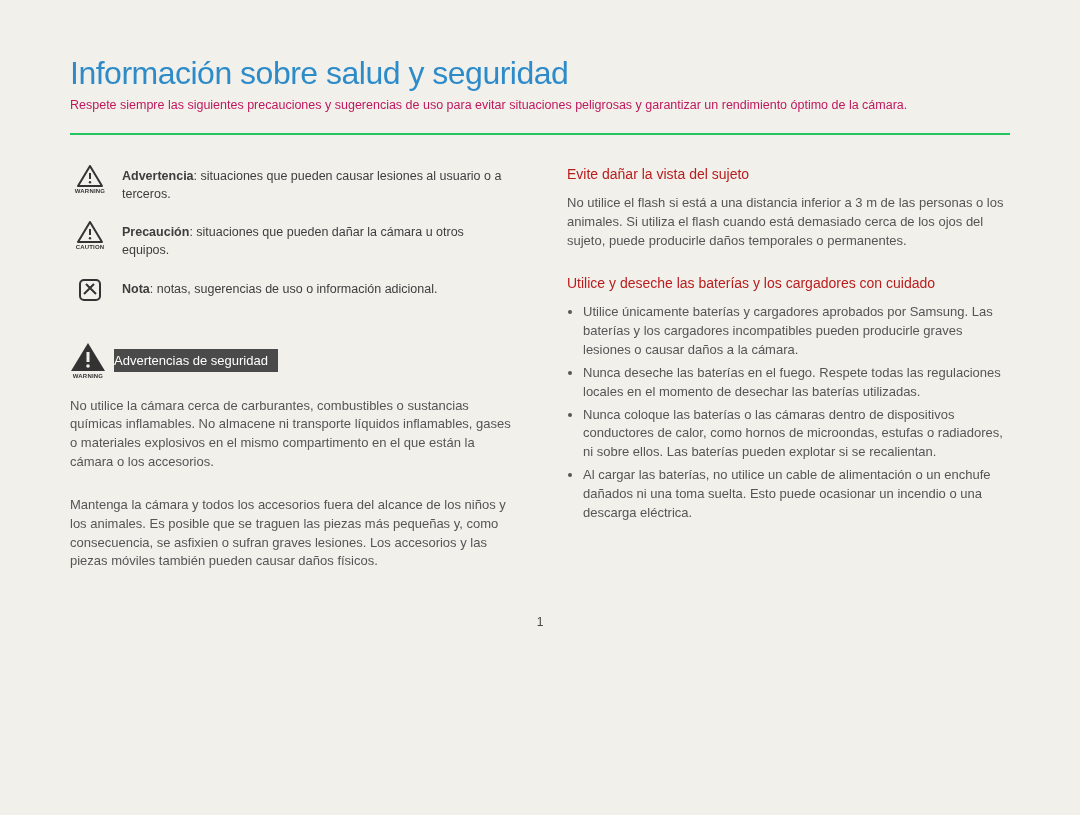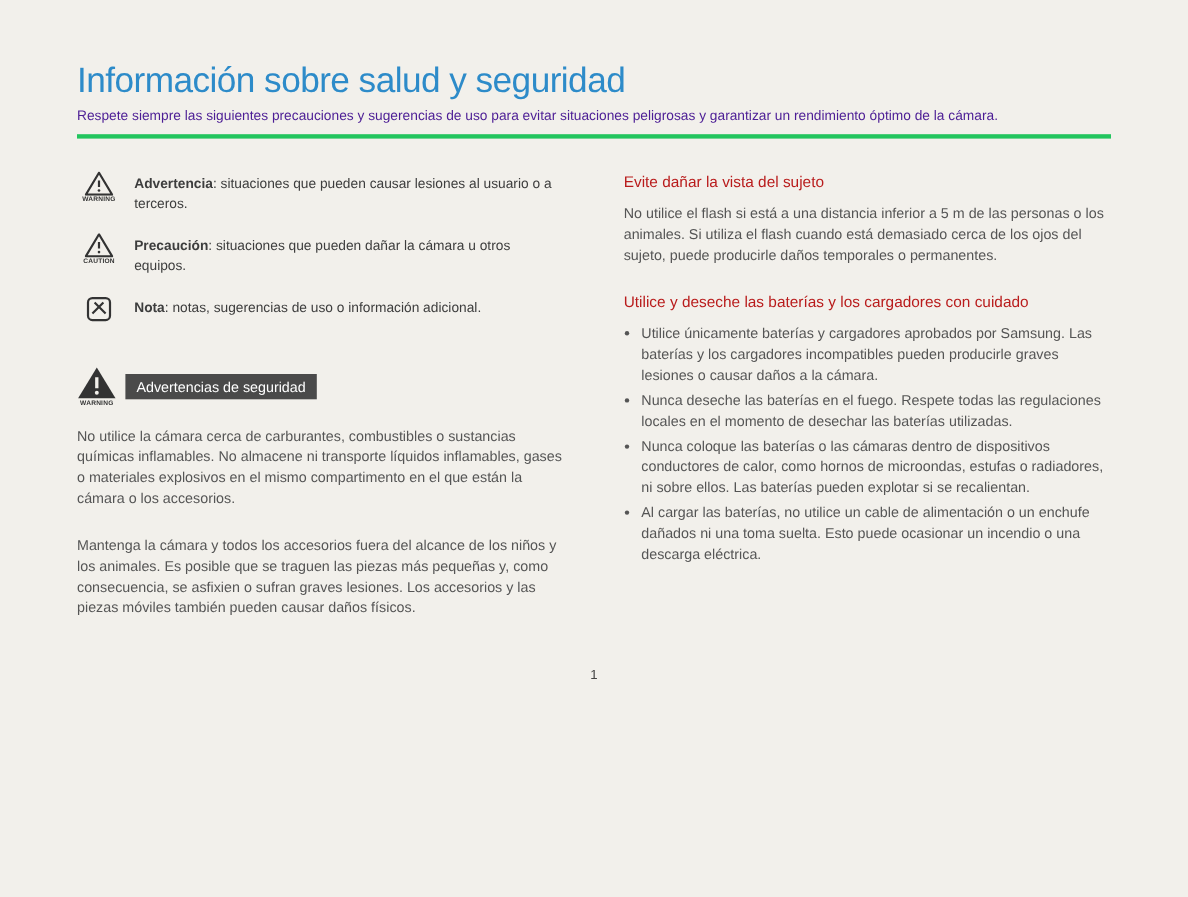--- a/index.html
+++ b/index.html
@@ -17,23 +17,23 @@
   }
   .title {
     font-size: 32px;
     color: #2d8bc9;
     font-weight: 300;
     letter-spacing: -0.5px;
     margin: 0 0 6px 0;
   }
   .intro {
     font-size: 12.5px;
-    color: #4c1d95;
-    border-bottom: 4px solid #22c55e;
-    padding-bottom: 10px;
+    color: #be185d;
+    border-bottom: 2px solid #22c55e;
+    padding-bottom: 21px;
     margin: 0 0 30px 0;
   }
   .columns {
     display: flex;
     gap: 54px;
   }
   .col {
     flex: 1;
     min-width: 0;
   }
@@ -75,21 +75,21 @@
   }
   .banner-icon-wrap {
     display: flex;
     flex-direction: column;
     align-items: center;
   }
   .banner-label {
     background: #4a4a4a;
     color: #fff;
     font-size: 13px;
-    padding: 4px 10px 4px 10px;
+    padding: 4px 10px 4px 0;
   }
   .h3 {
     font-size: 14px;
     font-weight: normal;
     color: #b91c1c;
     margin: 0 0 10px 0;
     line-height: 1.35;
   }
   .body-p {
     font-size: 13px;
@@ -185,21 +185,21 @@
 
       <p class="body-p">No utilice la cámara cerca de carburantes, combustibles o sustancias químicas inflamables. No almacene ni transporte líquidos inflamables, gases o materiales explosivos en el mismo compartimento en el que están la cámara o los accesorios.</p>
 
       <p class="body-p">Mantenga la cámara y todos los accesorios fuera del alcance de los niños y los animales. Es posible que se traguen las piezas más pequeñas y, como consecuencia, se asfixien o sufran graves lesiones. Los accesorios y las piezas móviles también pueden causar daños físicos.</p>
 
     </div>
 
     <div class="col">
 
       <h3 class="h3">Evite dañar la vista del sujeto</h3>
-      <p class="body-p">No utilice el flash si está a una distancia inferior a 5 m de las personas o los animales. Si utiliza el flash cuando está demasiado cerca de los ojos del sujeto, puede producirle daños temporales o permanentes.</p>
+      <p class="body-p">No utilice el flash si está a una distancia inferior a 3 m de las personas o los animales. Si utiliza el flash cuando está demasiado cerca de los ojos del sujeto, puede producirle daños temporales o permanentes.</p>
 
       <h3 class="h3">Utilice y deseche las baterías y los cargadores con cuidado</h3>
       <ul class="body-list">
         <li>Utilice únicamente baterías y cargadores aprobados por Samsung. Las baterías y los cargadores incompatibles pueden producirle graves lesiones o causar daños a la cámara.</li>
         <li>Nunca deseche las baterías en el fuego. Respete todas las regulaciones locales en el momento de desechar las baterías utilizadas.</li>
         <li>Nunca coloque las baterías o las cámaras dentro de dispositivos conductores de calor, como hornos de microondas, estufas o radiadores, ni sobre ellos. Las baterías pueden explotar si se recalientan.</li>
         <li>Al cargar las baterías, no utilice un cable de alimentación o un enchufe dañados ni una toma suelta. Esto puede ocasionar un incendio o una descarga eléctrica.</li>
       </ul>
 
     </div>

